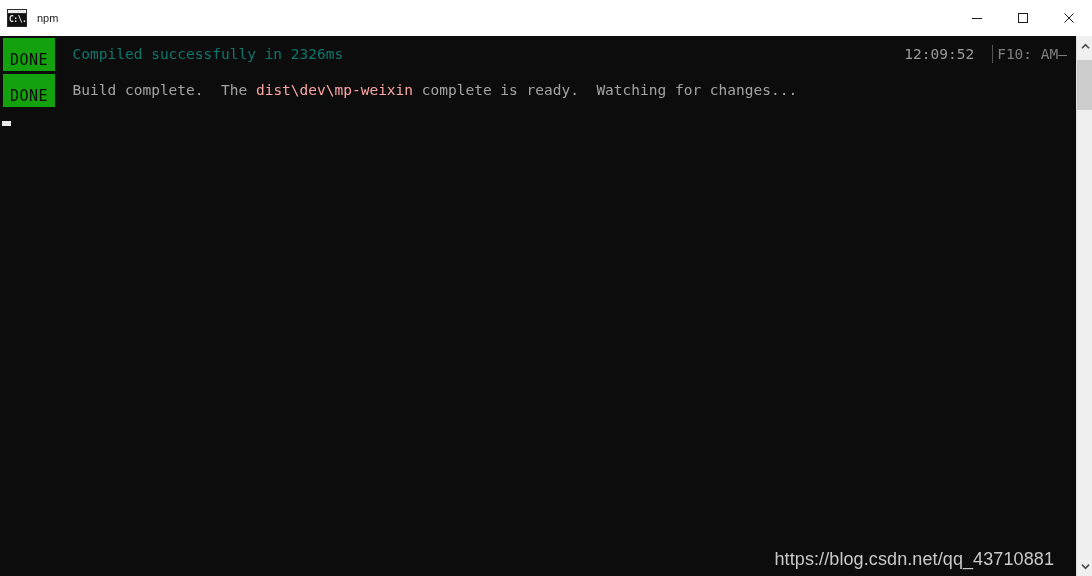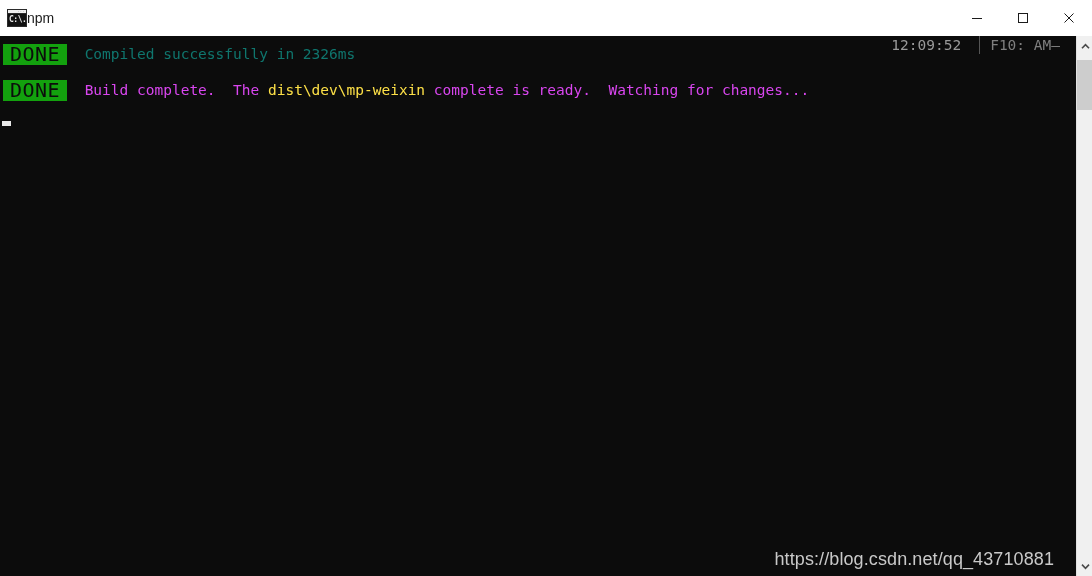--- a/index.html
+++ b/index.html
@@ -71,22 +71,23 @@
     background: #111111;
     color: #e8e8e8;
     font-family: "DejaVu Sans Mono", monospace;
     font-size: 8px;
     line-height: 12px;
     font-weight: bold;
     padding-left: 1px;
     letter-spacing: -0.5px;
   }
   #window-title {
-    font-size: 14px;
+    font-size: 11px;
     color: #1b1b1b;
+    margin-left: 10px;
     white-space: nowrap;
     font-family: "Liberation Sans", sans-serif;
   }
   #window-controls {
     display: flex;
     align-items: stretch;
     height: 36px;
     flex: 0 0 auto;
   }
   .win-btn {
@@ -116,48 +117,48 @@
     position: relative;
     height: 36px;
     display: flex;
     align-items: center;
     white-space: pre;
   }
   .badge-done {
     display: inline-block;
     background: #13a10e;
     color: #0c0c0c;
-    padding: 1px 7px 2px 7px;
+    padding: 13px 7px 2px 7px;
     margin-left: 3px;
     font-family: "DejaVu Sans Mono", monospace;
-    font-size: 20px;
+    font-size: 15px;
     line-height: 18px;
     letter-spacing: 0.5px;
   }
   .seg { font-family: "DejaVu Sans Mono", monospace; white-space: pre; }
   .seg-green { color: #0f766e; }
-  .seg-white { color: #d946ef; }
-  .seg-blue  { color: #fde047; }
+  .seg-white { color: #a3a3a3; }
+  .seg-blue  { color: #fca5a5; }
 
   #line1-right {
     position: absolute;
-    right: 16px;
+    right: 9px;
     top: 0;
     height: 36px;
     display: flex;
-    align-items: flex-start;
+    align-items: center;
     white-space: pre;
     margin-left: 15px;
   }
   #clock { color: #9a9a9a; }
   #fkey-hint {
     color: #7f7f7f;
     margin-left: 18px;
     border-left: 1px solid #555;
-    padding-left: 10px;
+    padding-left: 4px;
   }
 
   #cursor-line {
     position: relative;
     height: 18px;
     padding-left: 2px;
   }
   #cursor-block {
     display: inline-block;
     width: 9px;

